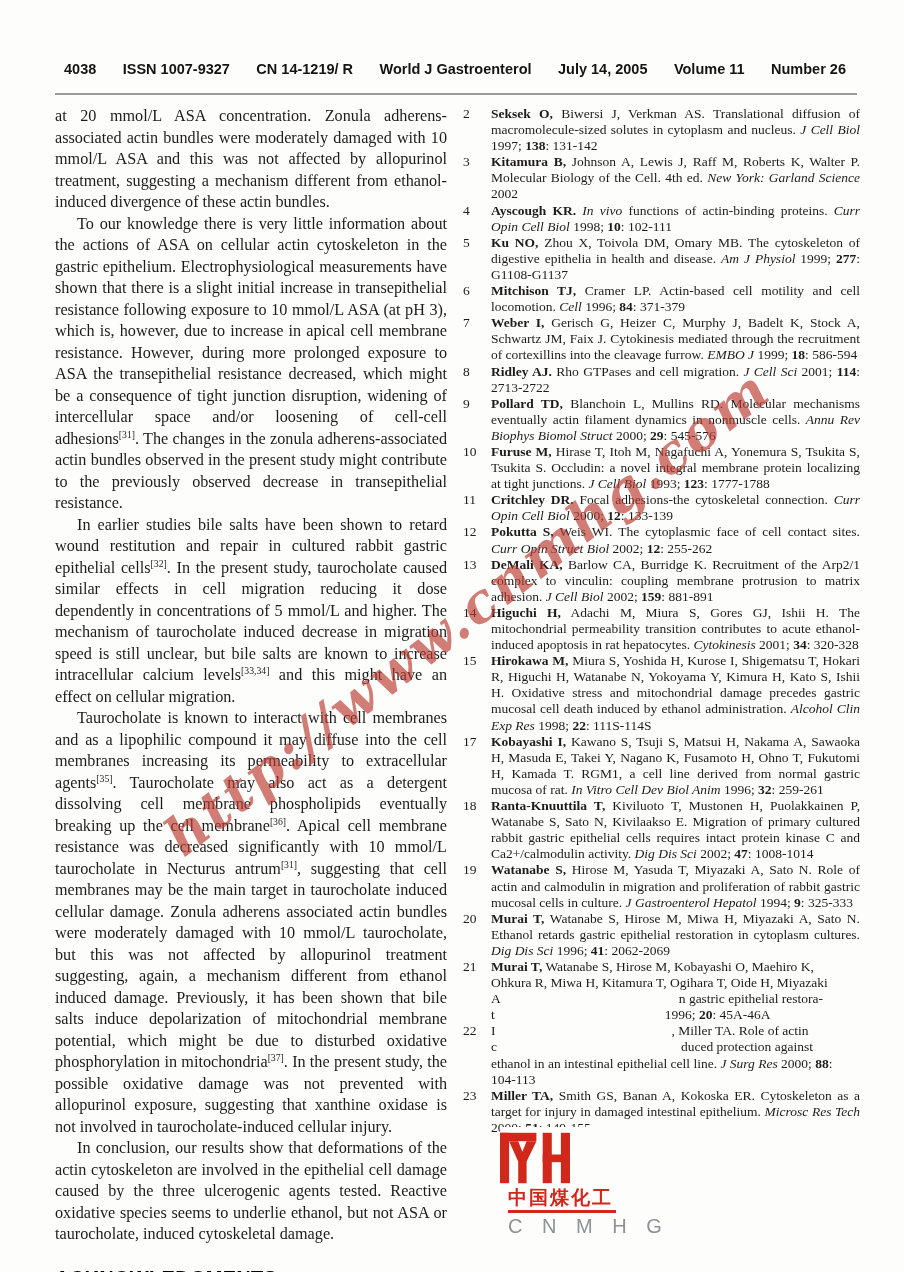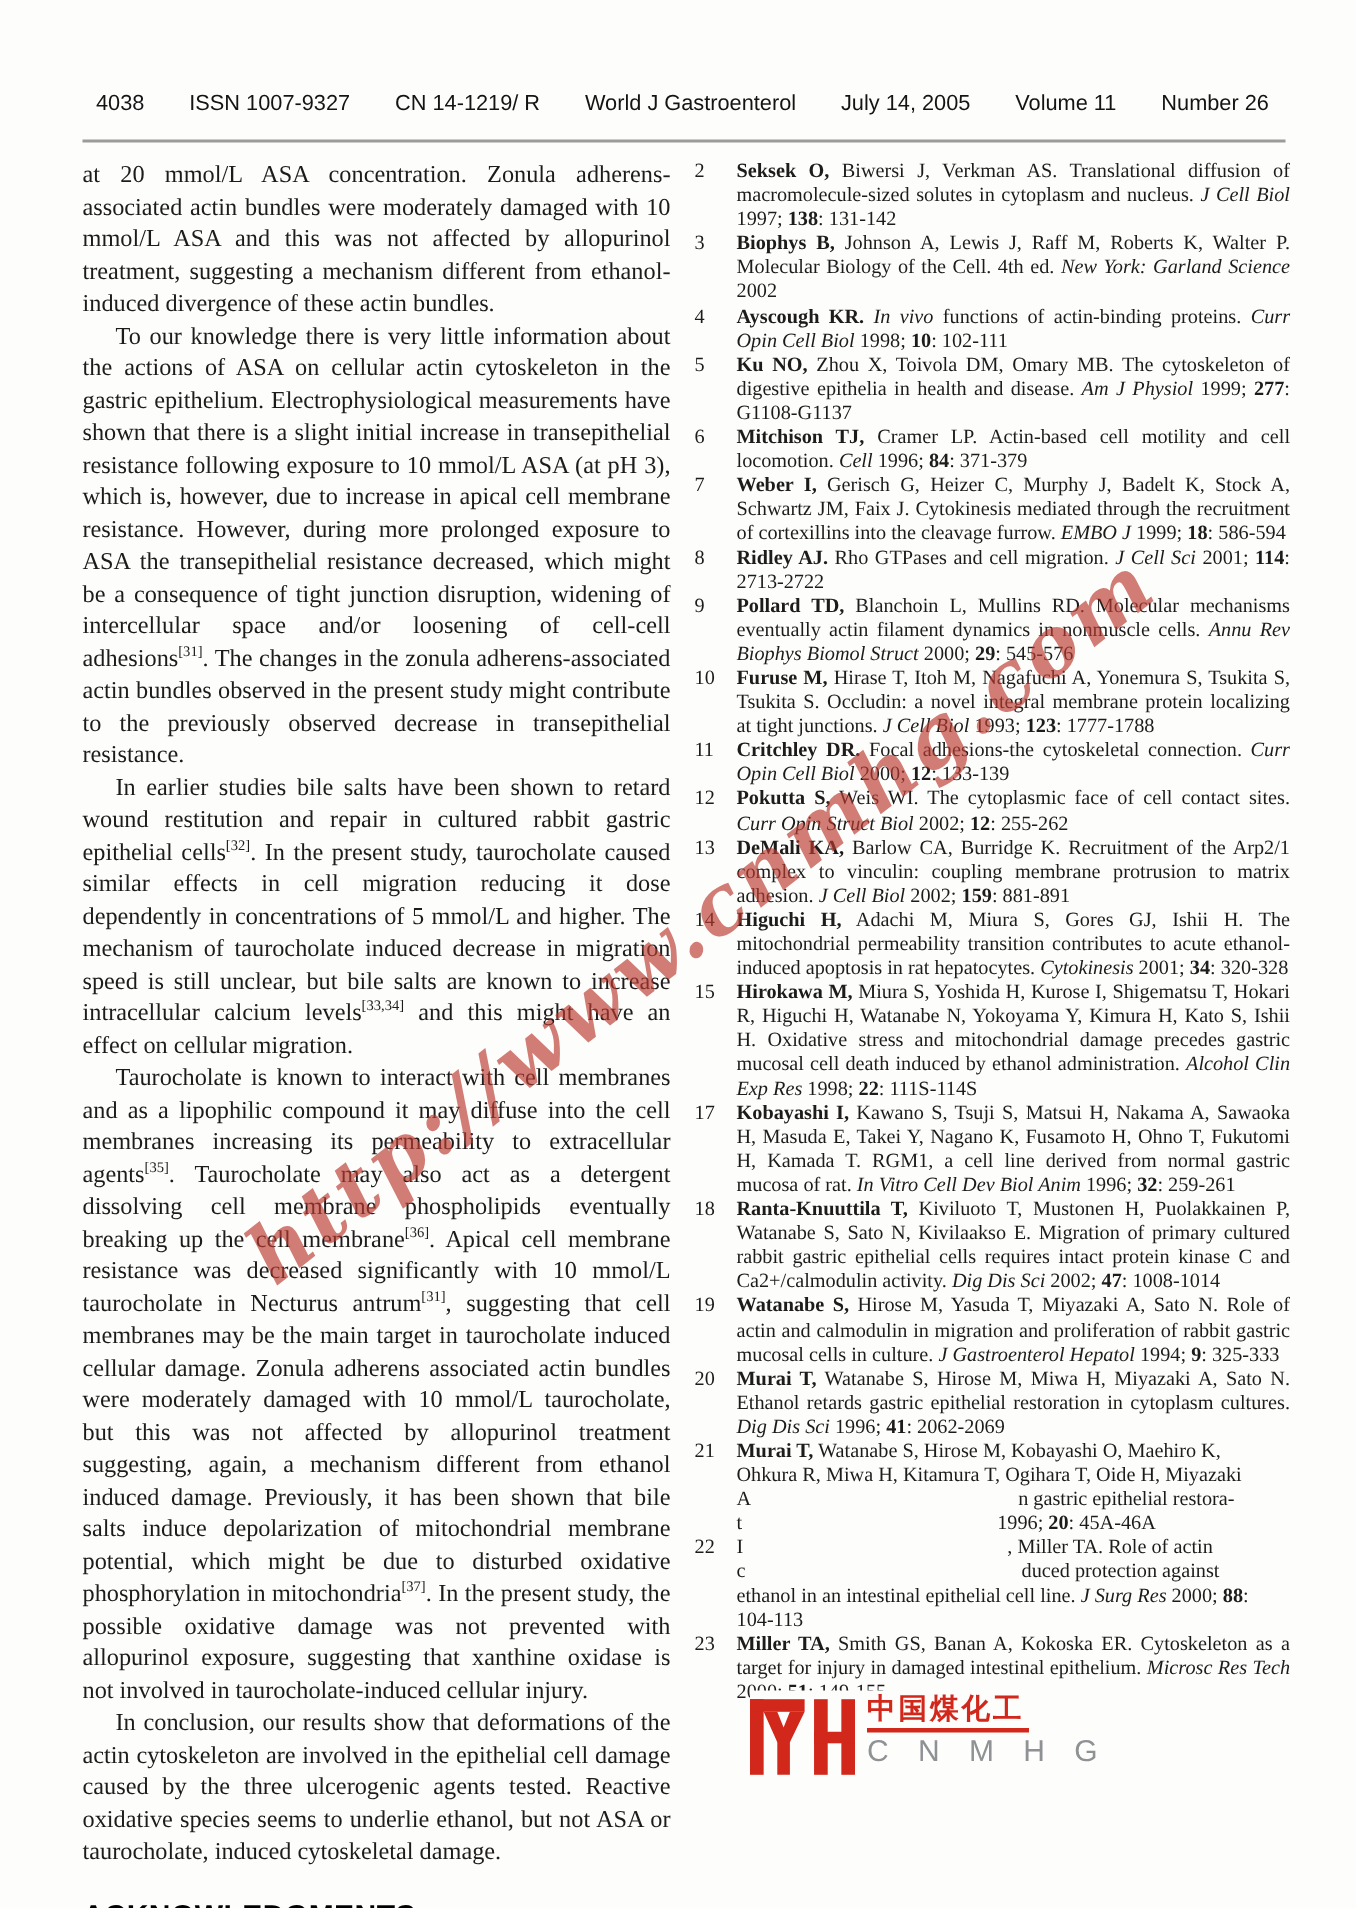--- a/index.html
+++ b/index.html
@@ -1,21 +1,21 @@
 <!DOCTYPE html>
 <html><head>
 <meta charset="utf-8">
 <style>
   html,body{margin:0;padding:0;background:#e8e8e8;}
   .page{position:relative;width:904px;height:1272px;background:#fdfdfc;overflow:hidden;
         font-family:"Liberation Serif",serif;color:#1d1c1a;}
   
   .hdr{position:absolute;left:64px;top:61px;width:782px;display:flex;justify-content:space-between;
        font-family:"Liberation Sans",sans-serif;font-size:14.5px;color:#141414;}
-  .hdr span{white-space:nowrap;}
+  .hdr span{white-space:nowrap;font-weight:bold;}
   .hdr-rule{position:absolute;left:55px;top:93px;width:802px;height:2px;background:#9b9b98;}
   
   .columns{position:absolute;left:55px;top:106px;width:805px;display:flex;gap:16px;}
   .col-left{width:392px;font-size:16.2px;line-height:21.5px;text-align:justify;}
   .col-right{width:397px;font-size:13.5px;line-height:16.1px;}
   p.bp{margin:0;}
   p.bp.ind{text-indent:22px;}
   .sec-heading{font-family:"Liberation Sans",sans-serif;font-weight:700;font-size:20px;
                letter-spacing:0.3px;color:#000;margin:0;line-height:24px;}
   #ack-heading{margin-top:20px;margin-bottom:7px;}
@@ -26,21 +26,21 @@
   .ref-body i{font-style:italic;}
   sup.cit{font-size:0.60em;vertical-align:super;line-height:0;}
   .seg-gap{display:inline-block;height:1px;}
   
   .watermark{position:absolute;left:152px;top:818px;transform:rotate(-38deg);transform-origin:0 0;
              font-family:"DejaVu Serif",serif;font-style:italic;font-weight:bold;font-size:54px;
              letter-spacing:3px;color:rgba(186,58,47,0.66);white-space:nowrap;z-index:5;
              pointer-events:none;}
   
   .logo{position:absolute;left:500px;top:1127px;width:186px;height:60px;background:#fdfdfc;
-        z-index:6;display:flex;align-items:flex-start;}
+        z-index:6;display:flex;align-items:flex-start;flex-direction:column;}
   .logo-glyph{width:70px;height:54px;margin-top:4px;flex:0 0 auto;}
   .logo-right{margin-left:8px;display:flex;flex-direction:column;}
   .logo-cn{font-size:19px;font-weight:bold;color:#d2281c;letter-spacing:2px;line-height:24px;
            font-family:"DejaVu Sans",sans-serif;white-space:nowrap;}
   .logo-underline{height:3px;background:#d2281c;width:108px;margin-top:1px;}
   .logo-latin{font-family:"Liberation Sans",sans-serif;font-size:20px;color:#8f9294;
               letter-spacing:7px;line-height:22px;margin-top:2px;white-space:nowrap;}
 </style>
 </head>
 <body>
@@ -71,21 +71,21 @@
 
     </div>
     <div class="col-right">
       <div id="refs-right">
           <div class="ref-item">
             <span class="ref-num">2</span>
             <span class="ref-body"><b>Seksek O,</b><span> Biwersi J, Verkman AS. Translational diffusion of macromolecule-sized solutes in cytoplasm and nucleus. </span><i>J Cell Biol</i><span> 1997; </span><b>138</b><span>: 131-142</span></span>
           </div>
           <div class="ref-item">
             <span class="ref-num">3</span>
-            <span class="ref-body"><b>Biophys B,</b><span> Johnson A, Lewis J, Raff M, Roberts K, Walter P. Molecular Biology of the Cell. 4th ed. </span><i>New York: Garland Science</i><span> 2002</span></span>
+            <span class="ref-body"><b>Kitamura B,</b><span> Johnson A, Lewis J, Raff M, Roberts K, Walter P. Molecular Biology of the Cell. 4th ed. </span><i>New York: Garland Science</i><span> 2002</span></span>
           </div>
           <div class="ref-item">
             <span class="ref-num">4</span>
             <span class="ref-body"><b>Ayscough KR.</b><span> </span><i>In vivo</i><span> functions of actin-binding proteins. </span><i>Curr Opin Cell Biol</i><span> 1998; </span><b>10</b><span>: 102-111</span></span>
           </div>
           <div class="ref-item">
             <span class="ref-num">5</span>
             <span class="ref-body"><b>Ku NO,</b><span> Zhou X, Toivola DM, Omary MB. The cytoskeleton of digestive epithelia in health and disease. </span><i>Am J Physiol</i><span> 1999; </span><b>277</b><span>: G1108-G1137</span></span>
           </div>
           <div class="ref-item">

